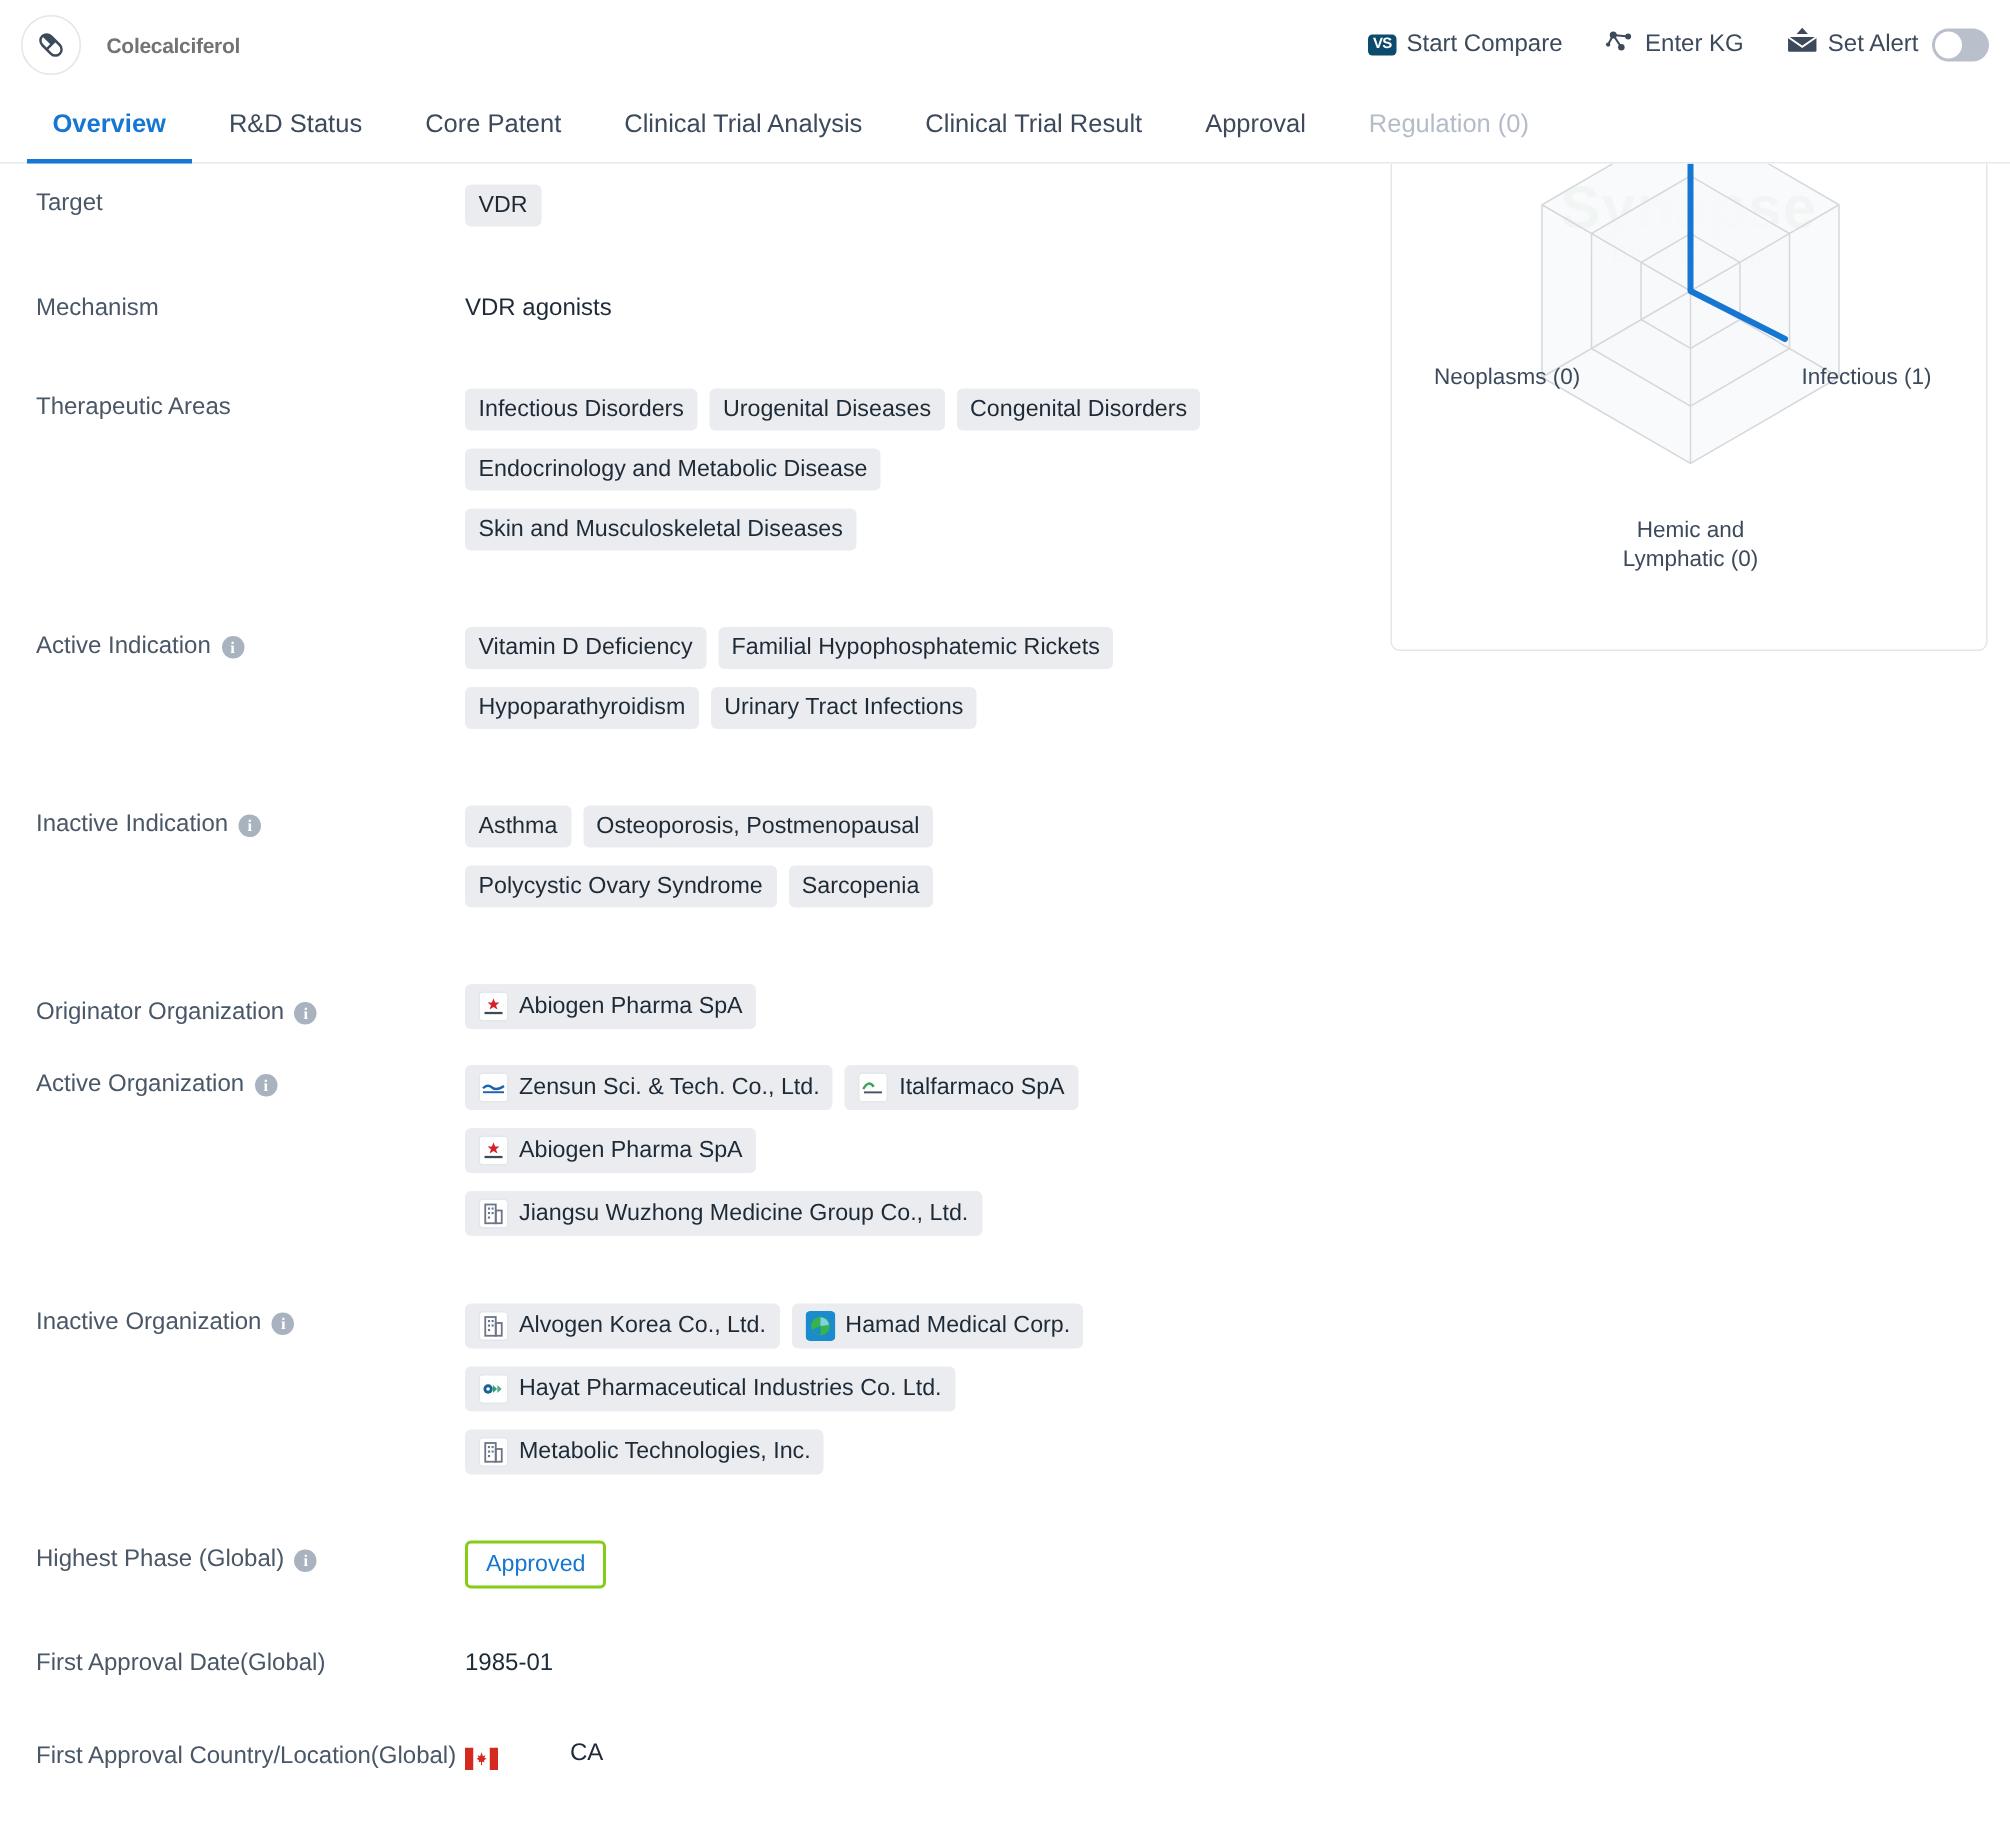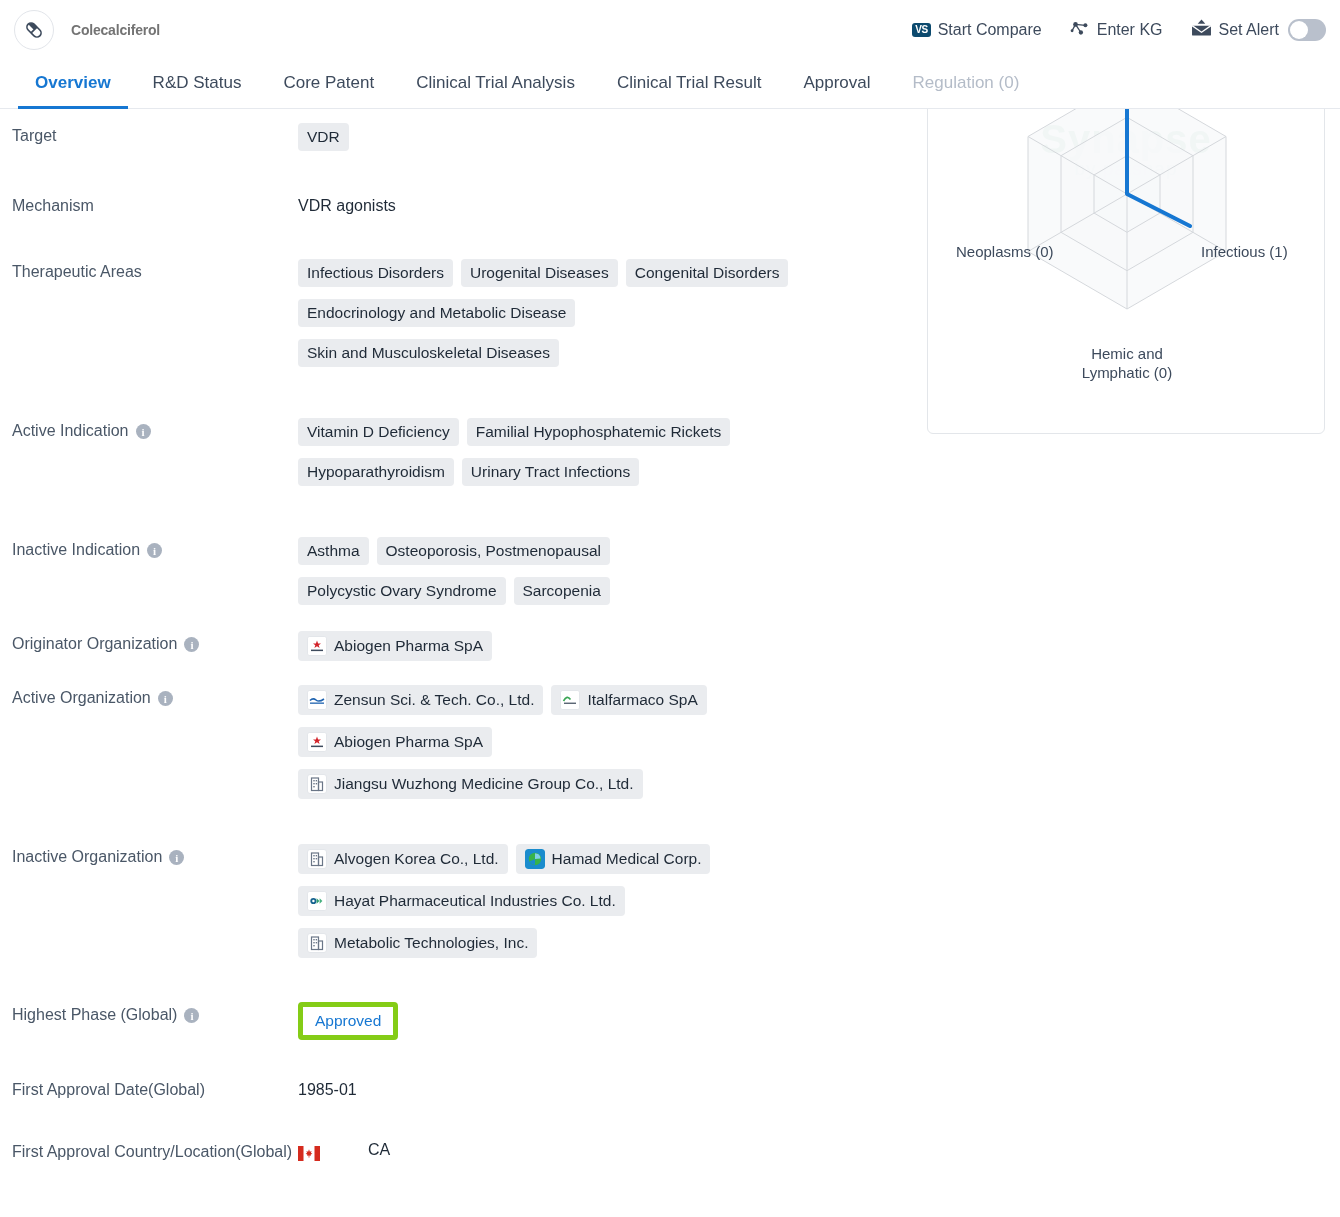--- a/index.html
+++ b/index.html
@@ -118,21 +118,21 @@
   .content {
     position: relative;
     padding-top: 0;
     height: 1108px;
     overflow: hidden;
   }
   .rows { padding: 0 0 0 0; }
   .row {
     display: flex;
     align-items: flex-start;
-    padding: 0 12px;
+    padding: 0 24px;
   }
   .row-label {
     width: 286px;
     flex: 0 0 286px;
     font-size: 16px;
     color: #4a5767;
     line-height: 22px;
     padding-top: 2px;
     display: flex;
     align-items: flex-start;
@@ -177,21 +177,21 @@
     color: #1f2a37;
     padding: 5px 9px;
     line-height: 18px;
     cursor: pointer;
     white-space: nowrap;
     display: inline-flex;
     align-items: center;
     gap: 7px;
   }
   .badge-outline {
-    border: 5px solid #84cc16;
+    border: 2px solid #84cc16;
     color: #1677d2;
     background: #fff;
     border-radius: 4px;
     font-size: 15.5px;
     padding: 5px 12px;
     line-height: 18px;
     cursor: pointer;
     display: inline-block;
   }
 
@@ -407,21 +407,21 @@
       </div>
       <div class="row-value" style="max-width:400px;">
         <span class="tag">Asthma</span>
         <span class="tag">Osteoporosis, Postmenopausal</span>
         <span class="rowspace"></span>
         <span class="tag">Polycystic Ovary Syndrome</span>
         <span class="tag">Sarcopenia</span>
       </div>
     </div>
 
-    <div class="row" style="margin-top:26px;">
+    <div class="row" style="margin-top:51px;align-items:flex-end;">
       <div class="row-label">
         <span class="lbl-text">Originator Organization</span>
         <span class="info-icon">i</span>
       </div>
       <div class="row-value">
         <span class="tag">
           <span class="org-logo">
             <svg width="18" height="18" viewBox="0 0 18 18" aria-hidden="true">
               <rect width="18" height="18" fill="#ffffff"></rect>
               <path d="M9 3.6 L10.1 6.4 L13 6.4 L10.7 8.2 L11.6 11 L9 9.3 L6.4 11 L7.3 8.2 L5 6.4 L7.9 6.4 Z" fill="#d2232a"></path>

